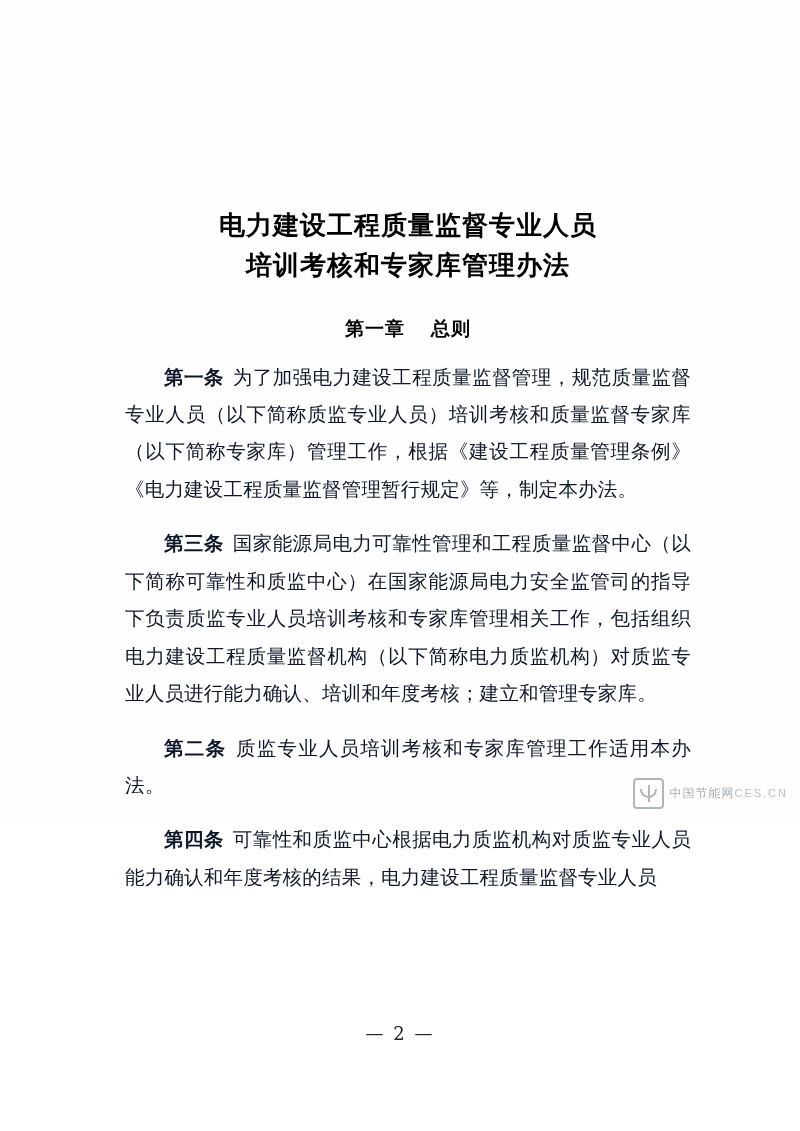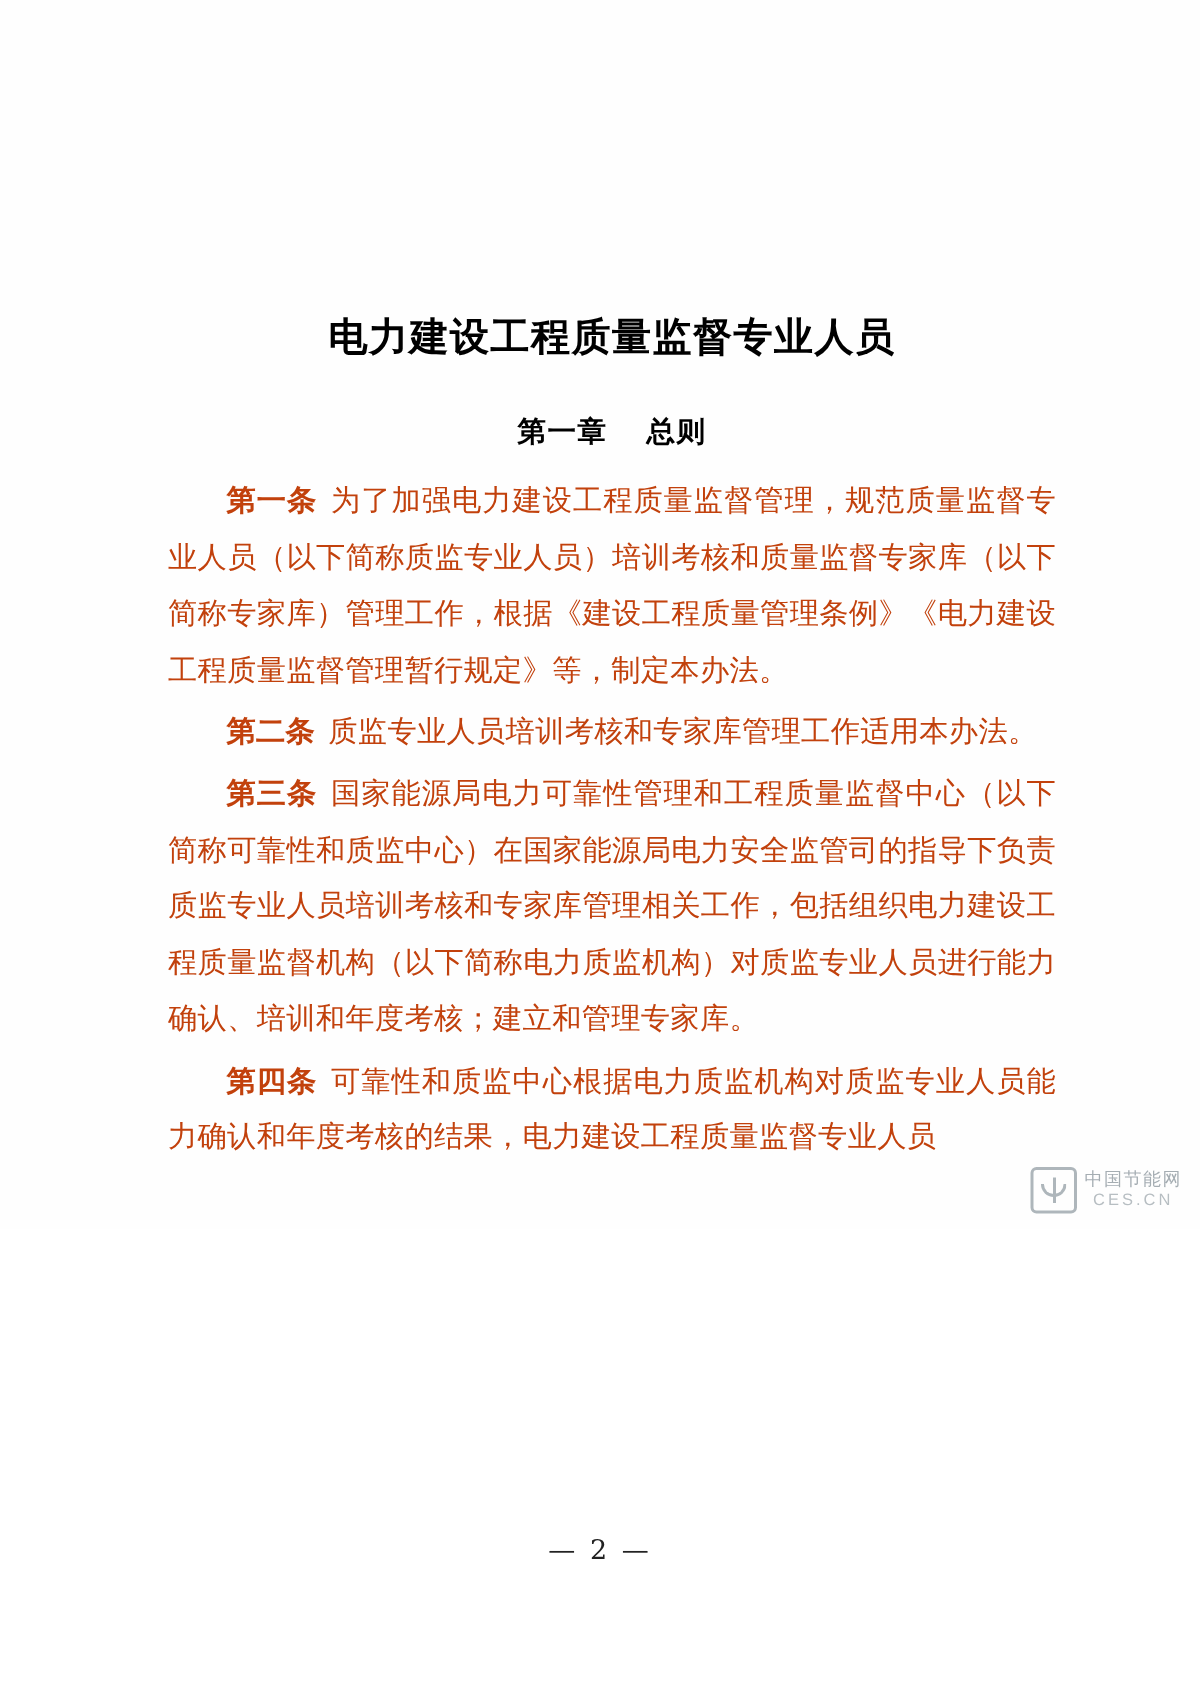--- a/index.html
+++ b/index.html
@@ -50,25 +50,25 @@
     letter-spacing: 1px;
     color: #000;
   }
   .chapter-heading .gap {
     display: inline-block;
     width: 26px;
   }
   p.para {
     font-size: 19.5px;
     line-height: 1.92;
-    margin: 4px;
+    margin: 17px;
     text-align: justify;
     text-justify: inter-ideograph;
     text-indent: 2em;
-    color: #c2410c;
+    color: #0f172a;
     letter-spacing: 0.2px;
   }
   p.para .art-no {
     font-weight: bold;
   }
   p.para .sp {
     display: inline-block;
     width: 0.45em;
   }
   .page-number {
@@ -115,24 +115,23 @@
     top: 9px;
     width: 17px;
     height: 9px;
     border: 2px solid #7e8b93;
     border-top: none;
     border-radius: 0 0 9px 9px;
     box-sizing: border-box;
   }
   .wm-text {
     display: flex;
-    flex-direction: column;
+    flex-direction: row;
     line-height: 1.15;
     font-family: "Liberation Sans", sans-serif;
-    align-items: center;
   }
   .wm-cn {
     font-size: 12px;
     color: #6f7c85;
     letter-spacing: 1px;
   }
   .wm-en {
     font-size: 11px;
     color: #8c979e;
     letter-spacing: 2px;
@@ -140,36 +139,37 @@
 </style>
 </head>
 <body>
 
 <div class="page">
 
   <div class="content">
 
     <h1 class="doc-title">
       <span class="line">电力建设工程质量监督专业人员</span>
+      <span class="line">培训考核和专家库管理办法</span>
     </h1>
 
     <div class="chapter-heading">
       <span>第一章</span><span class="gap"></span><span>总则</span>
     </div>
 
     <p class="para">
       <span class="art-no">第一条</span><span class="sp"></span><span>为了加强电力建设工程质量监督管理，规范质量监督专业人员（以下简称质监专业人员）培训考核和质量监督专家库（以下简称专家库）管理工作，根据《建设工程质量管理条例》《电力建设工程质量监督管理暂行规定》等，制定本办法。</span>
     </p>
 
     <p class="para">
-      <span class="art-no">第二条</span><span class="sp"></span><span>质监专业人员培训考核和专家库管理工作适用本办法。</span>
+      <span class="art-no">第三条</span><span class="sp"></span><span>国家能源局电力可靠性管理和工程质量监督中心（以下简称可靠性和质监中心）在国家能源局电力安全监管司的指导下负责质监专业人员培训考核和专家库管理相关工作，包括组织电力建设工程质量监督机构（以下简称电力质监机构）对质监专业人员进行能力确认、培训和年度考核；建立和管理专家库。</span>
     </p>
 
     <p class="para">
-      <span class="art-no">第三条</span><span class="sp"></span><span>国家能源局电力可靠性管理和工程质量监督中心（以下简称可靠性和质监中心）在国家能源局电力安全监管司的指导下负责质监专业人员培训考核和专家库管理相关工作，包括组织电力建设工程质量监督机构（以下简称电力质监机构）对质监专业人员进行能力确认、培训和年度考核；建立和管理专家库。</span>
+      <span class="art-no">第二条</span><span class="sp"></span><span>质监专业人员培训考核和专家库管理工作适用本办法。</span>
     </p>
 
 
     <p class="para">
       <span class="art-no">第四条</span><span class="sp"></span><span>可靠性和质监中心根据电力质监机构对质监专业人员能力确认和年度考核的结果，电力建设工程质量监督专业人员</span>
     </p>
 
   </div>
 
   <div class="page-number">— 2 —</div>

